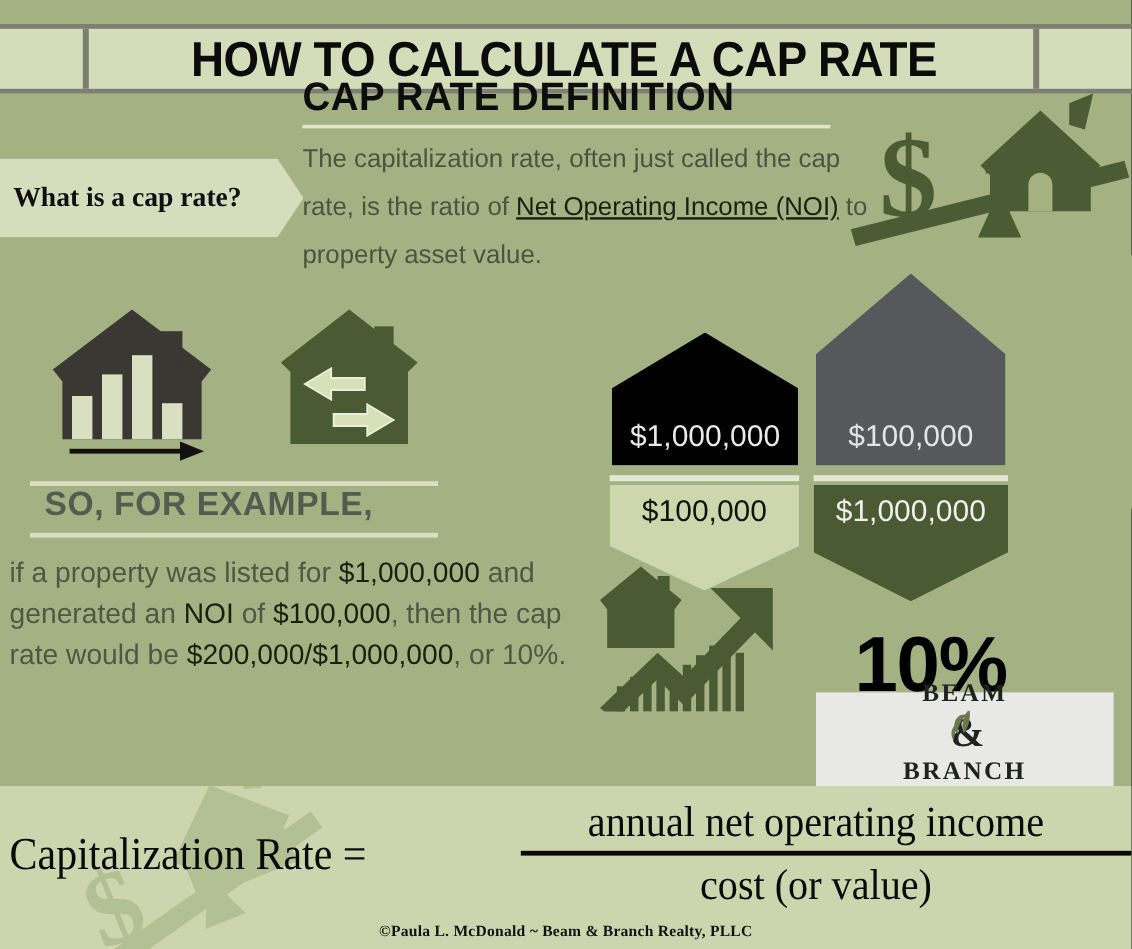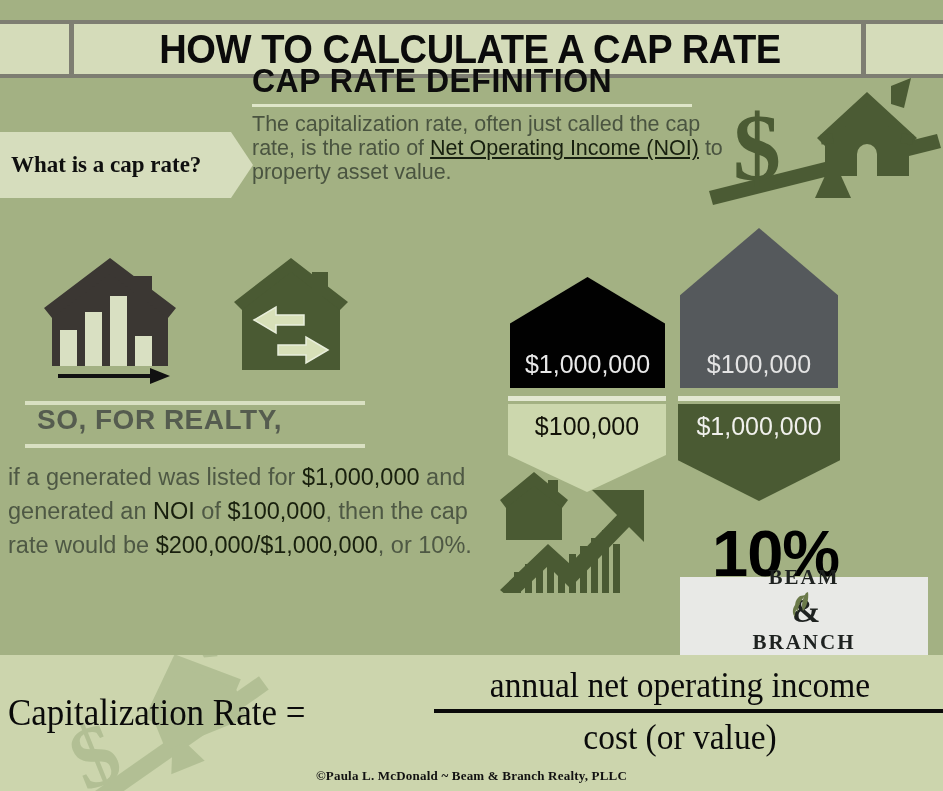--- a/index.html
+++ b/index.html
@@ -44,21 +44,21 @@
     font-size:33px;font-weight:bold;letter-spacing:0.5px;color:#0d0d0d;
     transform:scaleX(0.97);transform-origin:left center;
     white-space:nowrap;
   }
   #def-rule{
     position:absolute;left:252px;top:104px;width:440px;height:3px;
     background:#dfe6c9;
   }
   #def-body{
     position:absolute;left:252px;top:112px;width:492px;
-    font-size:21.5px;line-height:24px;color:#4a5440;
+    font-size:21.5px;line-height:40px;color:#4a5440;
   }
   #def-body .strong{color:#18200f;text-decoration:underline;}
 
   
   #ribbon{
     position:absolute;left:0;top:132px;width:253px;height:66px;
     background:#d6ddbd;
     -webkit-clip-path:polygon(0 0,231px 0,253px 50%,231px 100%,0 100%);
     clip-path:polygon(0 0,231px 0,253px 50%,231px 100%,0 100%);
     display:flex;align-items:center;
@@ -275,23 +275,23 @@
       <rect x="88" y="78" width="7" height="47"></rect>
       <rect x="99" y="70" width="7" height="55"></rect>
       <rect x="110" y="62" width="7" height="63"></rect>
       <rect x="121" y="76" width="7" height="49"></rect>
     </g>
   </svg>
 
   <div id="ten-pct">10%</div>
 
   <div id="ex-rule-top"></div>
-  <div id="ex-heading">SO, FOR REALTY,</div>
+  <div id="ex-heading">SO, FOR EXAMPLE,</div>
   <div id="ex-rule-bot"></div>
-  <div id="ex-body"><span>if a generated was listed for </span><span class="dk">$1,000,000</span><span> and generated an </span><span class="dk">NOI</span><span> of </span><span class="dk">$100,000</span><span>, then the cap rate would be </span><span class="dk">$200,000/$1,000,000</span><span>, or 10%.</span></div>
+  <div id="ex-body"><span>if a property was listed for </span><span class="dk">$1,000,000</span><span> and generated an </span><span class="dk">NOI</span><span> of </span><span class="dk">$100,000</span><span>, then the cap rate would be </span><span class="dk">$200,000/$1,000,000</span><span>, or 10%.</span></div>
 
   <div id="logo">
     <div id="logo-row">
       <span class="logo-word">BEAM</span>
       <span id="logo-amp-wrap">
         <svg viewBox="0 0 40 40" width="40" height="40">
           <text x="8" y="32" font-family="'Liberation Serif',serif" font-size="34" font-weight="bold" fill="#1e2220">&amp;</text>
           <g fill="#6b7a4a">
             <path d="M16 6 C10 10 10 18 14 22 C14 14 18 9 22 5 Z"></path>
             <path d="M22 3 C18 9 17 16 19 21 C23 16 25 9 24 2 Z"></path>

